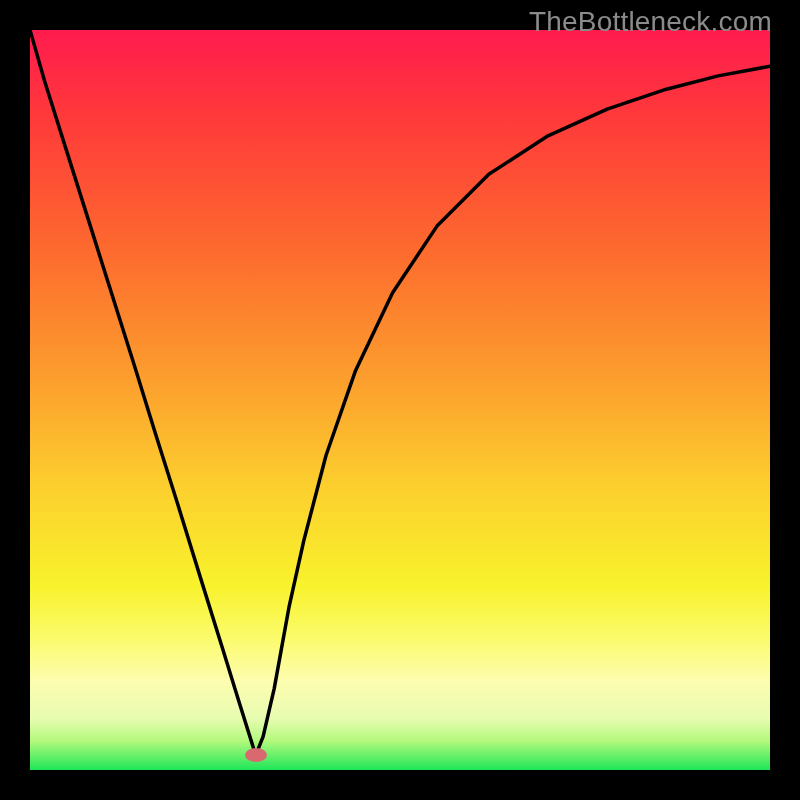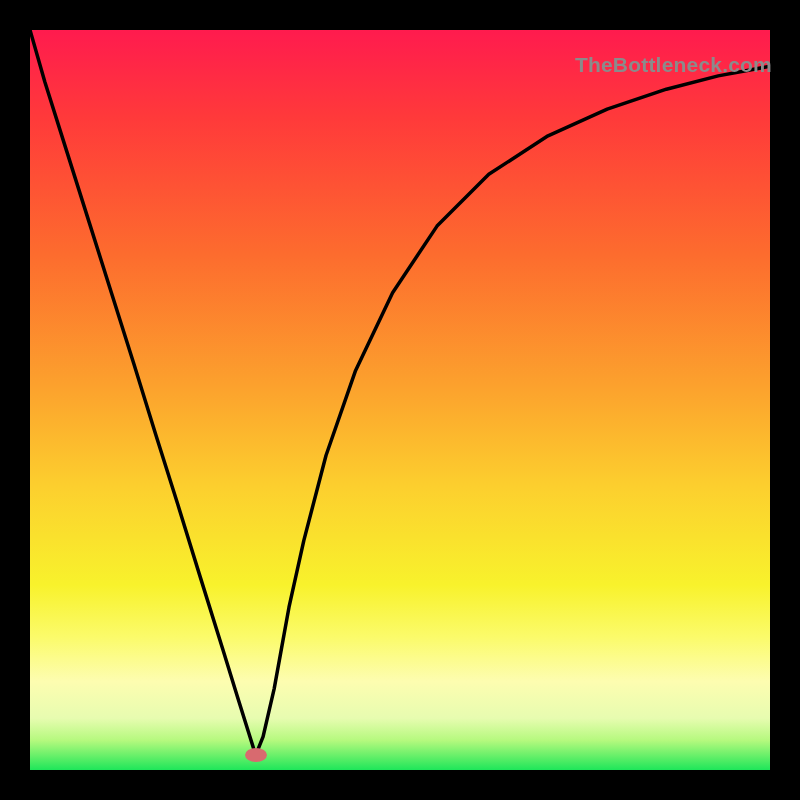--- a/index.html
+++ b/index.html
@@ -52,24 +52,23 @@
     width: 22px;
     height: 14px;
     border-radius: 50%;
     transform: translate(-50%, -50%);
   }
   .watermark {
     position: absolute;
     top: 6px;
     right: 28px;
     color: #8b8b8b;
-    font-size: 21px;
-    font-weight: 700;
+    font-size: 28px;
+    font-weight: 400;
     letter-spacing: 0.2px;
-    margin-top: 47px;
   }
 </style>
 </head>
 <body>
 
 <div class="frame">
 
   <div class="plot-area">
     <div class="gradient-bg" style="background: linear-gradient(rgb(255, 27, 78) 0%, rgb(255, 58, 58) 12%, rgb(253, 107, 46) 30%, rgb(252, 161, 45) 48%, rgb(252, 208, 46) 62%, rgb(248, 242, 44) 75%, rgb(251, 251, 106) 82%, rgb(253, 253, 176) 88%, rgb(231, 252, 176) 93%, rgb(181, 249, 126) 96%, rgb(106, 240, 106) 98%, rgb(30, 230, 90) 100%);"></div>
     <svg class="curve-svg" viewBox="0 0 740 740" preserveAspectRatio="none">

